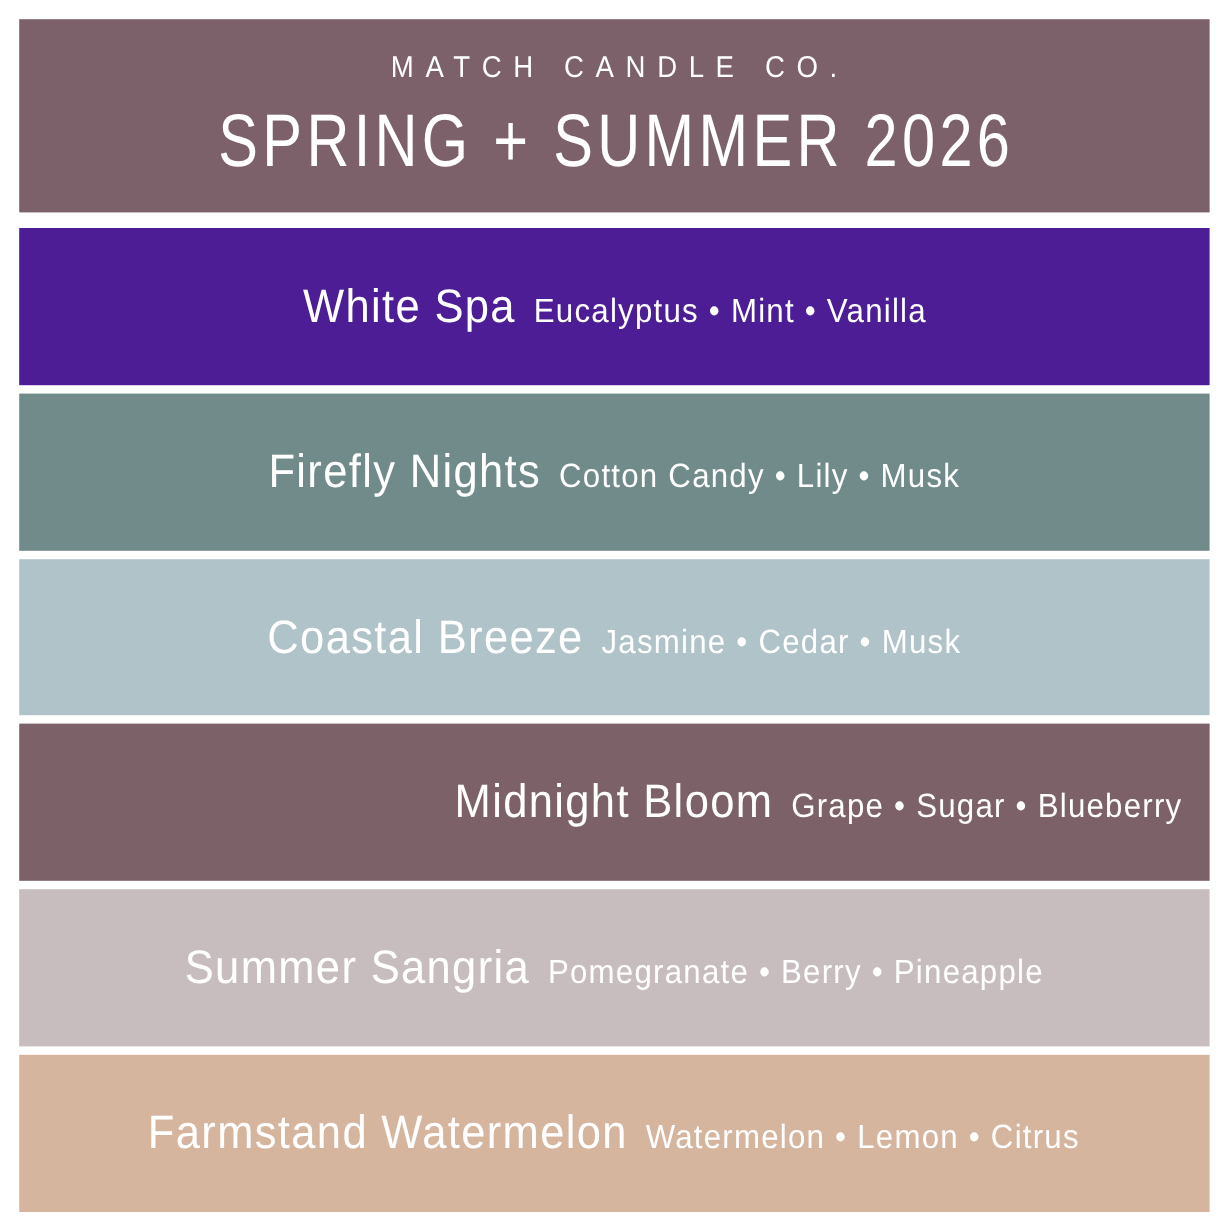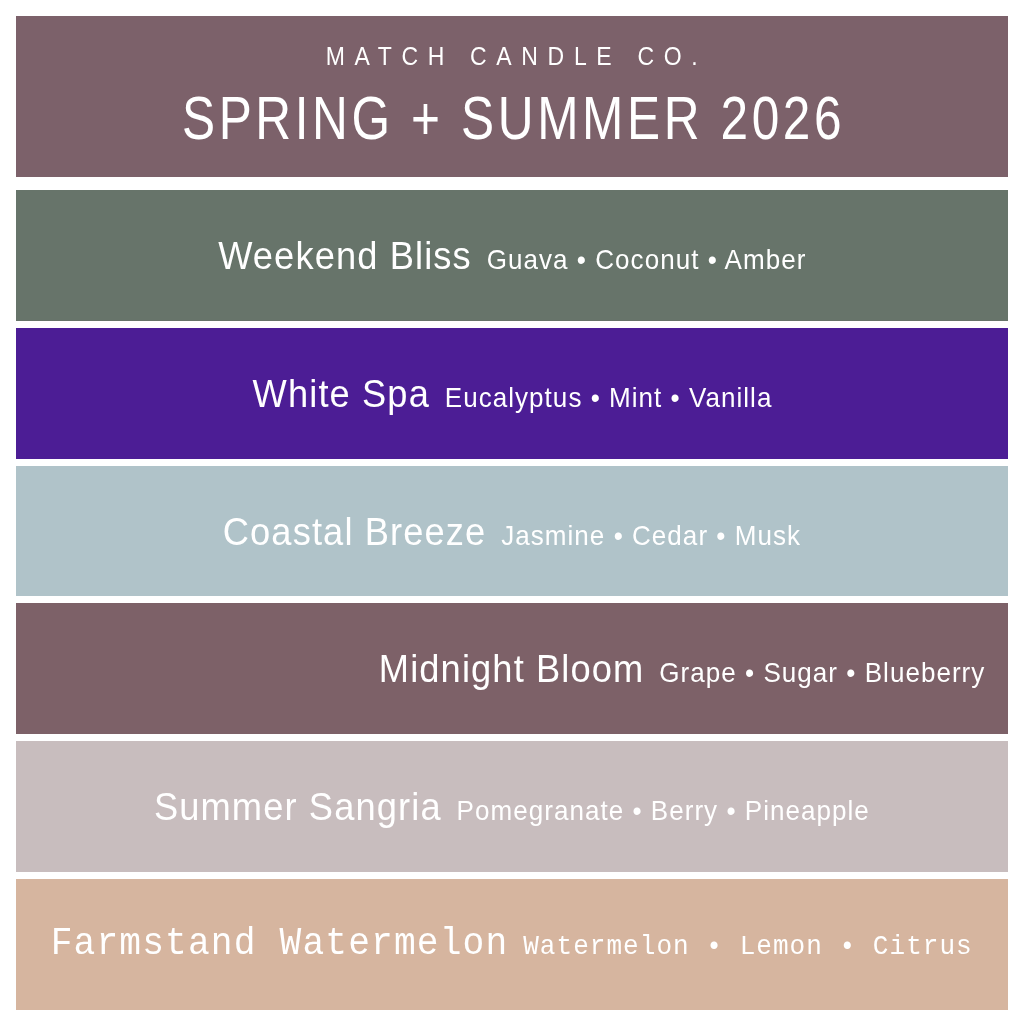--- a/index.html
+++ b/index.html
@@ -96,51 +96,51 @@
 <body style="background: rgb(255, 255, 255);">
 
 <div id="sheet">
 
   <div class="header-band" style="background: rgb(124, 97, 106); color: rgb(255, 255, 255);">
     <div class="brand-line">MATCH CANDLE CO.</div>
     <div class="season-line">SPRING + SUMMER 2026</div>
   </div>
 
   <div class="rows">
-      <div class="scent-row" style="background: rgb(103, 116, 106);">
-        <div class="row-inner">
-          <span class="scent-name">Weekend Bliss</span>
-          <span class="scent-notes">Guava • Coconut • Amber</span>
-        </div>
-      </div>
       <div class="scent-row" style="background: #4c1d95;">
         <div class="row-inner">
           <span class="scent-name">White Spa</span>
           <span class="scent-notes">Eucalyptus • Mint • Vanilla</span>
+        </div>
+      </div>
+      <div class="scent-row" style="background: rgb(113, 139, 139);">
+        <div class="row-inner">
+          <span class="scent-name">Firefly Nights</span>
+          <span class="scent-notes">Cotton Candy • Lily • Musk</span>
         </div>
       </div>
       <div class="scent-row" style="background: rgb(176, 195, 201);">
         <div class="row-inner">
           <span class="scent-name">Coastal Breeze</span>
           <span class="scent-notes">Jasmine • Cedar • Musk</span>
         </div>
       </div>
       <div class="scent-row" style="background: rgb(125, 97, 104); justify-content: flex-end;">
         <div class="row-inner">
           <span class="scent-name">Midnight Bloom</span>
           <span class="scent-notes">Grape • Sugar • Blueberry</span>
         </div>
       </div>
       <div class="scent-row" style="background: rgb(200, 189, 190);">
         <div class="row-inner">
           <span class="scent-name">Summer Sangria</span>
           <span class="scent-notes">Pomegranate • Berry • Pineapple</span>
         </div>
       </div>
-      <div class="scent-row" style="background: rgb(214, 181, 159); font-family: Liberation Mono, monospace;">
+      <div class="scent-row" style="background: rgb(214, 181, 159);">
         <div class="row-inner">
           <span class="scent-name">Farmstand Watermelon</span>
           <span class="scent-notes">Watermelon • Lemon • Citrus</span>
         </div>
       </div>
     </div>
 
 </div>
 
 </body></html>

